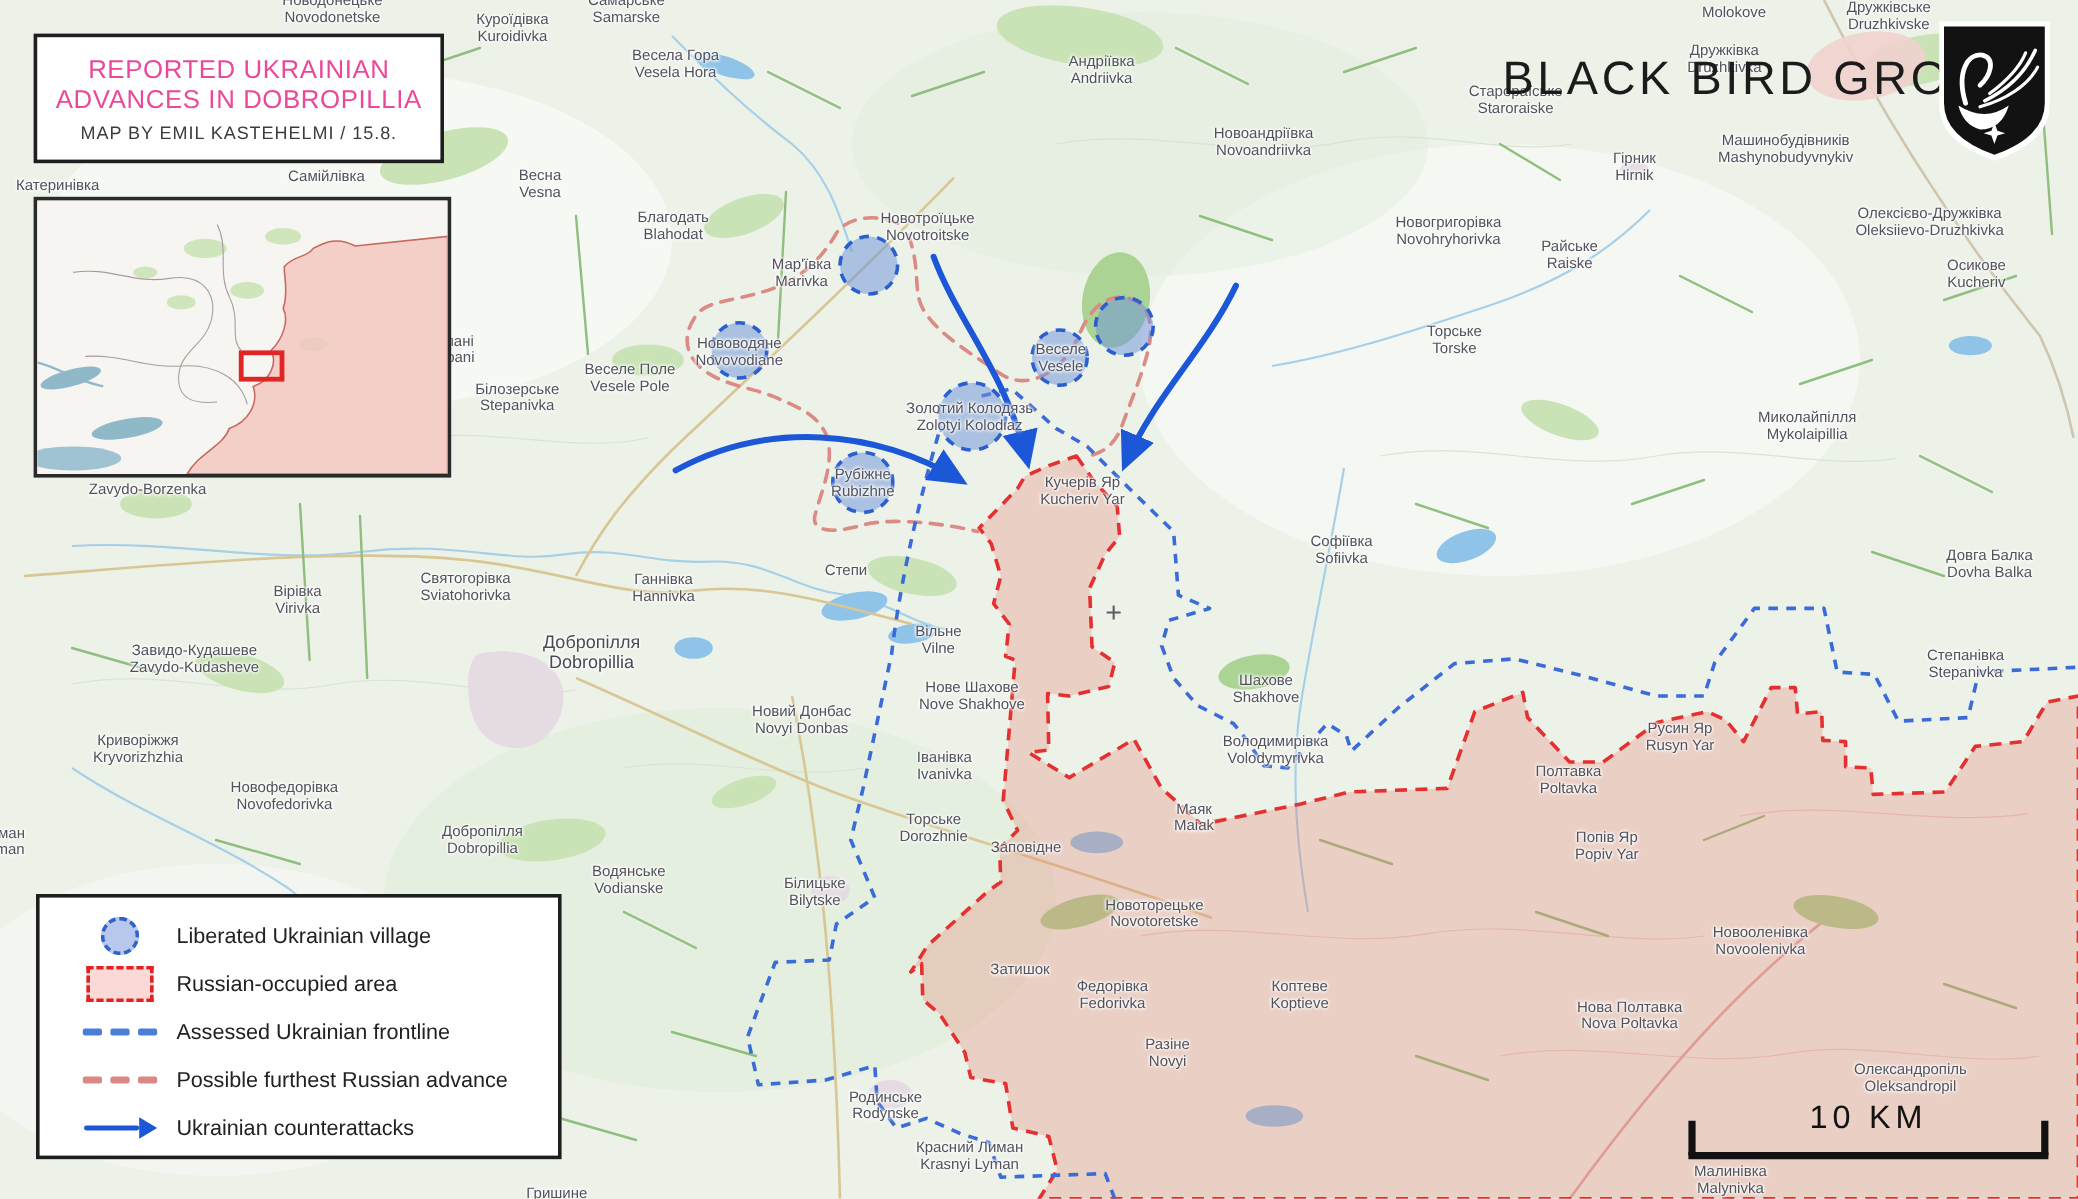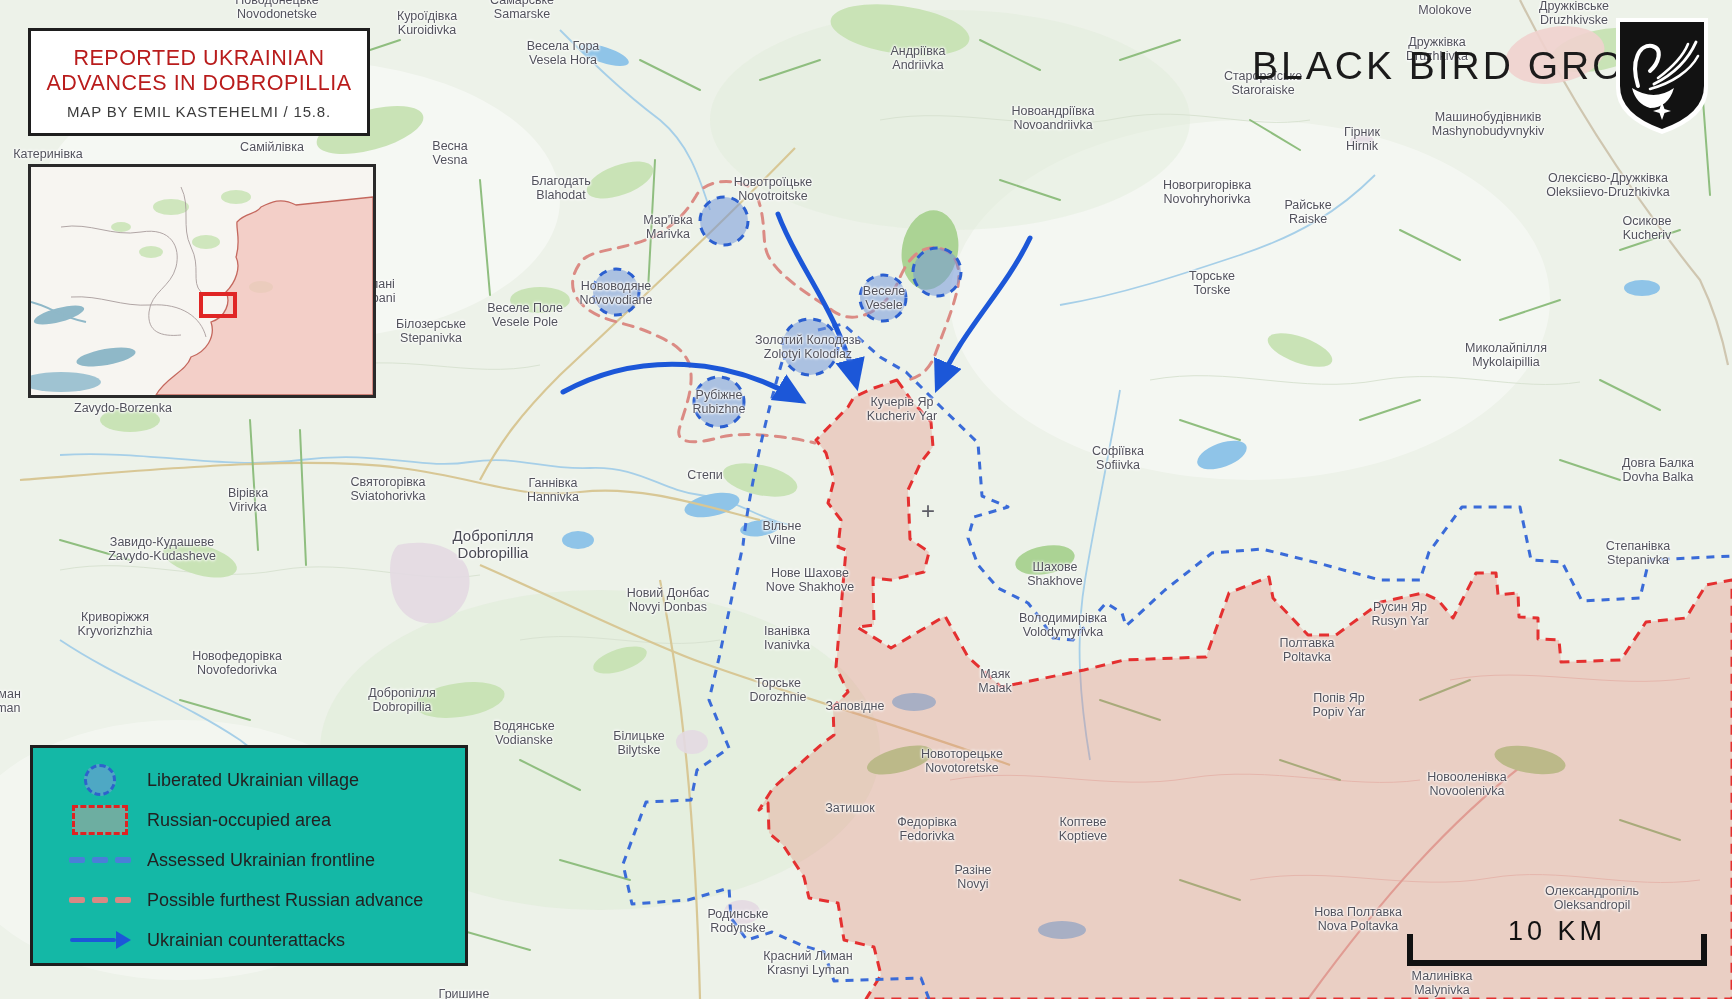--- a/index.html
+++ b/index.html
@@ -55,40 +55,40 @@
     position:absolute;transform:translate(-50%,-50%);
     color:#5d5d66;font-size:24px;font-weight:300;line-height:24px;
   }
 
   
   #title-box{
     position:absolute;left:28px;top:28px;width:342px;
     background:#ffffff;border:3px solid #1e1e1e;box-sizing:border-box;
     padding:15px 8px 13px 8px;text-align:center;
   }
-  #title-box .t1{font-size:21.5px;letter-spacing:.5px;color:#b91c1c;font-weight:500;}
+  #title-box .t1{font-size:21.5px;letter-spacing:.5px;color:#ec4899;font-weight:500;}
   #title-box .t2{font-size:15px;letter-spacing:.8px;color:#3c3c3c;margin-top:7px;font-weight:400;}
 
   
   #inset{
     position:absolute;left:28px;top:164px;width:342px;height:228px;
     border:3px solid #2a2a2a;box-sizing:content-box;background:#f7f5f1;overflow:hidden;
   }
 
   
   #branding{
     position:absolute;left:1252px;top:44px;
     font-size:39px;font-weight:300;letter-spacing:3px;color:#1b1b1b;white-space:nowrap;
   }
   #logo{position:absolute;left:1612px;top:16px;width:100px;height:122px;}
 
   
   #legend{
     position:absolute;left:30px;top:745px;width:438px;height:221px;
-    background:#14b8a6;border:3px solid #1e1e1e;box-sizing:border-box;
+    background:#ffffff;border:3px solid #1e1e1e;box-sizing:border-box;
     padding-top:12px;
   }
   .lrow{height:40px;display:flex;align-items:center;padding-left:34px;}
   .lsym{width:66px;display:flex;justify-content:center;align-items:center;margin-right:14px;flex:0 0 66px;}
   .ltext{font-size:18px;color:#222;}
   .sym-circle{
     width:32px;height:32px;border-radius:50%;
     border:3px dashed #2e62cc;background:rgba(125,155,220,0.55);box-sizing:border-box;
   }
   .sym-rect{
@@ -448,21 +448,21 @@
         <div>Novotoretske</div>
       </div>
       <div class="place" style="left: 973px; top: 864px;">
         <div>Разіне</div>
         <div>Novyi</div>
       </div>
       <div class="place" style="left: 1083px; top: 816px;">
         <div>Коптеве</div>
         <div>Koptieve</div>
       </div>
-      <div class="place" style="left: 639px; top: 730px;">
+      <div class="place" style="left: 679px; top: 730px;">
         <div>Білицьке</div>
         <div>Bilytske</div>
       </div>
       <div class="place" style="left: 524px; top: 720px;">
         <div>Водянське</div>
         <div>Vodianske</div>
       </div>
       <div class="place" style="left: 402px; top: 687px;">
         <div>Добропілля</div>
         <div>Dobropillia</div>
@@ -476,21 +476,21 @@
         <div>Rodynske</div>
       </div>
       <div class="place" style="left: 808px; top: 950px;">
         <div>Красний Лиман</div>
         <div>Krasnyi Lyman</div>
       </div>
       <div class="place" style="left: 1442px; top: 970px;">
         <div>Малинівка</div>
         <div>Malynivka</div>
       </div>
-      <div class="place" style="left: 1358px; top: 906px;">
+      <div class="place" style="left: 1358px; top: 833px;">
         <div>Нова Полтавка</div>
         <div>Nova Poltavka</div>
       </div>
       <div class="place" style="left: 1467px; top: 771px;">
         <div>Новооленівка</div>
         <div>Novoolenivka</div>
       </div>
       <div class="place" style="left: 1592px; top: 885px;">
         <div>Олександропіль</div>
         <div>Oleksandropil</div>

